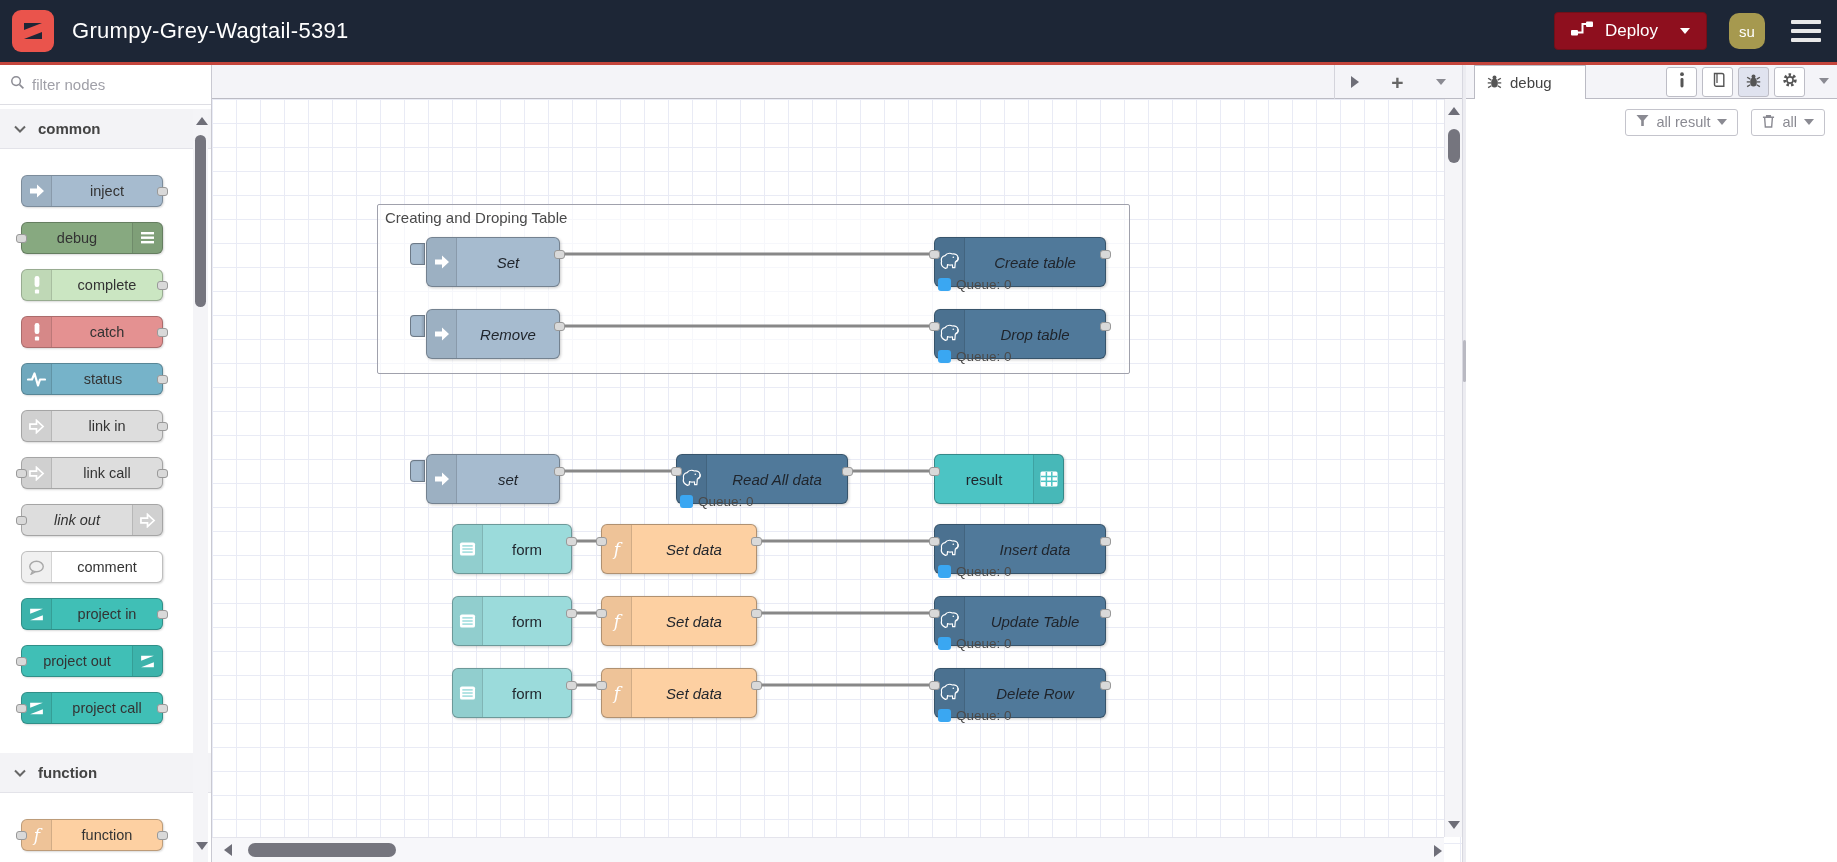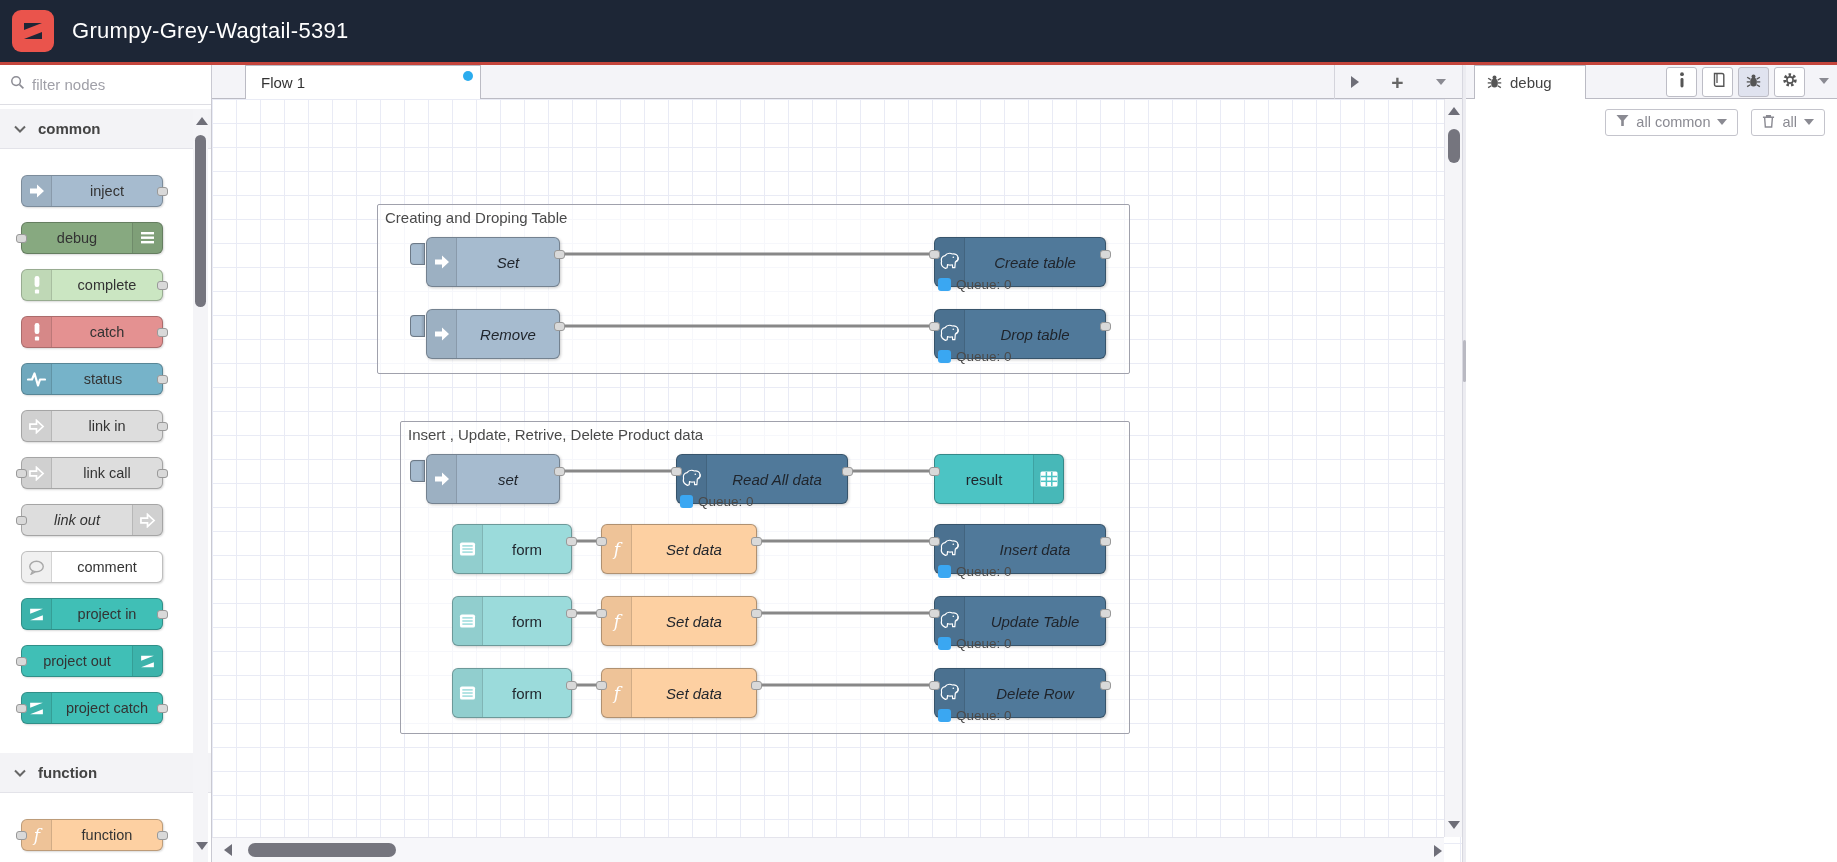--- a/index.html
+++ b/index.html
@@ -106,20 +106,41 @@
 <div class="app">
 
   <div class="header">
     <div class="logo">
       <svg width="26" height="26" viewBox="0 0 26 26">
         <polygon points="4,5 22,5 4,12" fill="#1d2636"></polygon>
         <polygon points="22,21 4,21 22,14" fill="#1d2636"></polygon>
       </svg>
     </div>
     <div class="title">Grumpy-Grey-Wagtail-5391</div>
+    <div class="header-right">
+      <button class="deploy-btn">
+        <span>
+          <svg width="22" height="15" viewBox="0 0 22 15">
+            <rect x="0" y="9" width="7" height="5.5" rx="1" fill="#fff"></rect>
+            <path d="M7 11.5 h4.5 V3 h4.5" stroke="#fff" stroke-width="2" fill="none"></path>
+            <rect x="15" y="0.5" width="7" height="5.5" rx="1" fill="#fff"></rect>
+          </svg>
+        </span>
+        <span>Deploy</span>
+        <span class="caret white deploy-caret"></span>
+      </button>
+      <div class="avatar">
+        <span>su</span>
+      </div>
+      <div class="hamburger">
+        <div></div>
+          <div></div>
+          <div></div>
+      </div>
+    </div>
   </div>
 
   <div class="palette">
     <div class="search-row">
       <span>
         <svg width="15" height="15" viewBox="0 0 16 16">
             <circle cx="6.5" cy="6.5" r="4.6" fill="none" stroke="#8d8d95" stroke-width="1.6"></circle>
             <line x1="10.2" y1="10.2" x2="14.3" y2="14.3" stroke="#8d8d95" stroke-width="1.8"></line>
           </svg>
       </span>
@@ -241,21 +262,21 @@
             <span class="pal-label" style="right: 30px; left: 0px;">project out</span>
             <span class="port in"></span>
           </div>
           <div class="pal-node" style="background: rgb(64, 191, 182);">
             <span class="icon-sec left">
               <svg width="17" height="17" viewBox="0 0 24 24">
                 <polygon points="3,4 21,4 3,11" fill="#fff"></polygon>
                 <polygon points="21,20 3,20 21,13" fill="#fff"></polygon>
               </svg>
             </span>
-            <span class="pal-label" style="left: 30px; right: 0px;">project catch</span>
+            <span class="pal-label" style="left: 30px; right: 0px;">project call</span>
             <span class="port out"></span>
             <span class="port in"></span>
           </div>
         </div>
         <div class="cat-header">
           <svg width="12" height="8" viewBox="0 0 12 8">
             <polyline points="1,1.5 6,6.5 11,1.5" fill="none" stroke="#666" stroke-width="2"></polyline>
           </svg>
           <span>function</span>
         </div>
@@ -274,46 +295,39 @@
       </div>
     <div class="pal-scrollbar">
       <span class="tri up pal-up"></span>
       <div class="pal-thumb"></div>
       <span class="tri down pal-down"></span>
     </div>
   </div>
 
   <div class="canvas">
     <div class="tabbar">
-      <div class="flow-tab">
-        <span>Flow 1</span>
-        <span class="tab-dot"></span>
-      </div>
       <div class="tab-tools">
         <span class="tri right"></span>
         <span class="plus-glyph">+</span>
         <span class="caret"></span>
       </div>
     </div>
     <div class="canvas-body" id="canvas-body">
       <div class="v-scroll">
         <span class="tri up" style="position:absolute;top:8px;left:3px;"></span>
         <div class="v-thumb"></div>
         <span class="tri down" style="position:absolute;bottom:8px;left:3px;"></span>
       </div>
       <div class="h-scroll">
         <span class="tri left" style="margin-left:12px;"></span>
         <div class="h-thumb"></div>
         <span class="tri right corner-right"></span>
       </div>
     <div class="flow-group" style="left: 165px; top: 105px; width: 753px; height: 170px;">
           <span class="group-title">Creating and Droping Table</span>
-        </div>
-        <div class="flow-group" style="left: 188px; top: 322px; width: 730px; height: 313px;">
-          <span class="group-title">Insert , Update, Retrive, Delete Product data</span>
         </div>
         <svg class="wires" width="1232" height="738">
           <line x1="353" y1="155" x2="717" y2="155" stroke="#888888" stroke-width="3" stroke-linecap="round"></line>
           <line x1="353" y1="227" x2="717" y2="227" stroke="#888888" stroke-width="3" stroke-linecap="round"></line>
           <line x1="353" y1="372" x2="459" y2="372" stroke="#888888" stroke-width="3" stroke-linecap="round"></line>
           <line x1="641" y1="372" x2="717" y2="372" stroke="#888888" stroke-width="3" stroke-linecap="round"></line>
           <line x1="365" y1="442" x2="384" y2="442" stroke="#888888" stroke-width="3" stroke-linecap="round"></line>
           <line x1="550" y1="442" x2="717" y2="442" stroke="#888888" stroke-width="3" stroke-linecap="round"></line>
           <line x1="365" y1="514" x2="384" y2="514" stroke="#888888" stroke-width="3" stroke-linecap="round"></line>
           <line x1="550" y1="514" x2="717" y2="514" stroke="#888888" stroke-width="3" stroke-linecap="round"></line>
@@ -615,21 +629,21 @@
       </div>
       <span class="caret sb-caret"></span>
     </div>
     <div class="sb-toolbar">
       <button class="sb-filter-btn">
         <span>
           <svg width="13" height="13" viewBox="0 0 14 14">
               <polygon points="0.5,1 13.5,1 8.4,7 8.4,13 5.6,13 5.6,7" fill="#8a8a92"></polygon>
             </svg>
         </span>
-        <span>all common</span>
+        <span>all result</span>
         <span class="caret"></span>
       </button>
       <button class="sb-filter-btn">
         <span>
           <svg width="13" height="14" viewBox="0 0 14 15">
               <path d="M1 3.5h12 M5 3.5V1.8h4v1.7 M2.8 3.5l.8 10.5h6.8l.8-10.5" fill="none" stroke="#8a8a92" stroke-width="1.5"></path>
             </svg>
         </span>
         <span>all</span>
         <span class="caret"></span>

